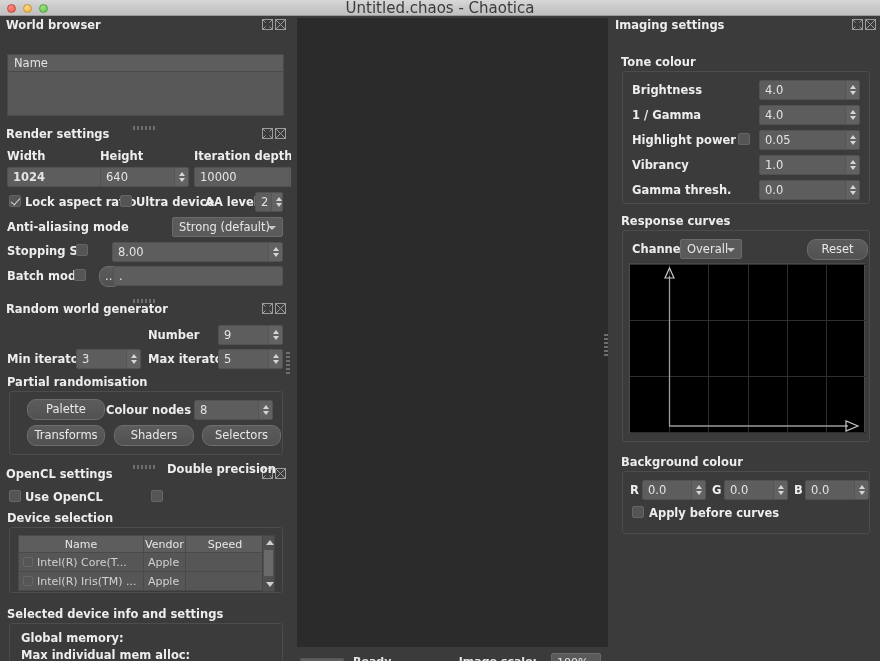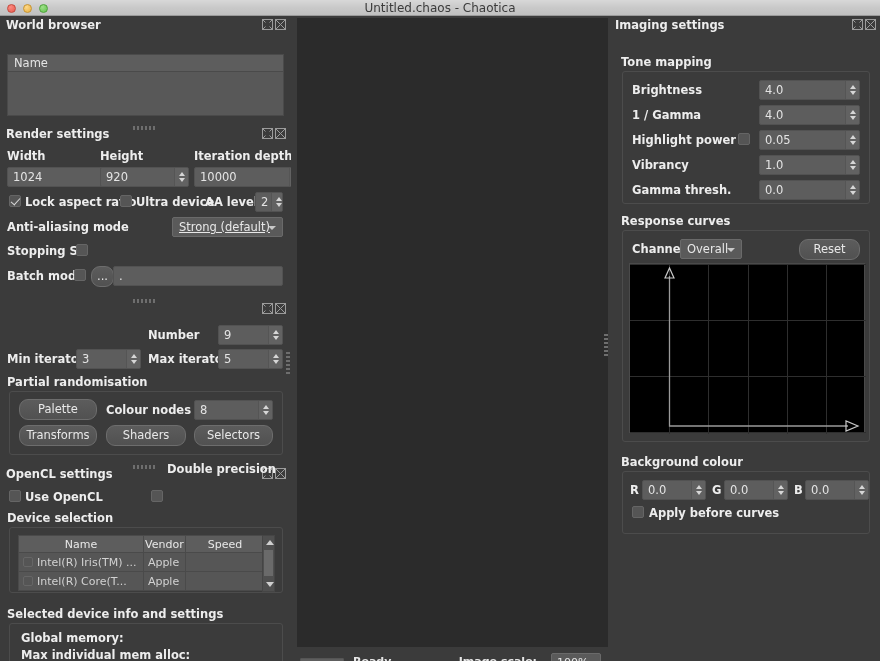--- a/index.html
+++ b/index.html
@@ -18,21 +18,21 @@
 
   
   #titlebar {
     position: absolute; left: 0; top: 0; width: 880px; height: 16px;
     background: linear-gradient(to bottom, #d8d8d8 0%, #c9c9c9 50%, #c0c0c0 100%);
     border-bottom: 1px solid #9a9a9a;
   }
   #title-text {
     position: absolute; left: 0; top: 0; width: 880px; height: 16px;
     line-height: 16px; text-align: center;
-    font-size: 12px; color: #3b3b3b;
+    font-size: 15px; color: #3b3b3b;
   }
   .traffic {
     position: absolute; top: 4px; width: 9px; height: 9px;
     border-radius: 50%;
   }
   #tl-close { left: 7px;  background: radial-gradient(circle at 35% 30%, #fb8b81, #e8594c); border: 1px solid #c54a3f; }
   #tl-min   { left: 23px; background: radial-gradient(circle at 35% 30%, #fdd98a, #e8ae3c); border: 1px solid #c79430; }
   #tl-max   { left: 39px; background: radial-gradient(circle at 35% 30%, #9fe08a, #5fc24a); border: 1px solid #4fa33c; }
 
   
@@ -134,20 +134,21 @@
 
   .btn {
     position: absolute; height: 21px;
     background: linear-gradient(to bottom, #5c5c5c, #515151);
     border: 1px solid #6d6d6d;
     border-radius: 9px;
     color: #e8e8e8;
     font-size: 11.5px;
     text-align: center;
     line-height: 19px;
+    margin-left: 8px;
   }
   .combo {
     position: absolute; height: 20px;
     background: #5a5a5a;
     border: 1px solid #6a6a6a;
     border-radius: 2px;
     color: #e8e8e8;
     font-size: 11.5px;
     line-height: 18px;
     padding-left: 6px;
@@ -297,61 +298,66 @@
       <svg class="dockbtn close" viewBox="0 0 11 11">
           <rect x="0.5" y="0.5" width="10" height="10" fill="none" stroke="#bbb"></rect>
           <path d="M0.5 0.5 L10.5 10.5 M10.5 0.5 L0.5 10.5" stroke="#bbb" fill="none"></path>
         </svg>
     </div>
 
     <div class="lbl" style="left:7px; top:133px;">Width</div>
     <div class="lbl" style="left:100px; top:133px;">Height</div>
     <div class="lbl" style="left:194px; top:133px;">Iteration depth</div>
 
-    <div class="field spin" style="left:7px; top:151px; width:112px;">
+    <div class="field spin" style="left:7px; top:151px; width:112px;font-weight:bold;">
       <span>1024</span>
       <span class="sp"></span>
     </div>
     <div class="field spin" style="left:100px; top:151px; width:89px;">
-      <span>920</span>
+      <span>640</span>
       <span class="sp"></span>
     </div>
     <div class="field spin" style="left:194px; top:151px; width:110px;">
       <span>10000</span>
       <span class="sp"></span>
     </div>
 
     <div class="chk on" style="left:9px; top:179px;"></div>
     <div class="lbl" style="left:25px; top:179px;">Lock aspect ratio</div>
     <div class="chk" style="left:120px; top:179px;"></div>
     <div class="lbl" style="left:136px; top:179px;">Ultra device</div>
     <div class="lbl" style="left:205px; top:179px;">AA level</div>
     <div class="field spin" style="left:255px; top:176px; width:28px;">
       <span>2</span>
       <span class="sp" style="width:11px;"></span>
     </div>
 
     <div class="lbl" style="left:7px; top:204px;">Anti-aliasing mode</div>
-    <div class="combo" style="left:172px; top:201px; width:111px;text-decoration:underline;">
+    <div class="combo" style="left:172px; top:201px; width:111px;">
       <span>Strong (default)</span>
       <span class="arrow"></span>
     </div>
 
     <div class="lbl" style="left:7px; top:228px;">Stopping SL</div>
     <div class="chk" style="left:76px; top:228px;"></div>
+    <div class="field spin" style="left:112px; top:226px; width:171px;">
+      <span>8.00</span>
+      <span class="sp"></span>
+    </div>
 
     <div class="lbl" style="left:7px; top:253px;">Batch mode</div>
     <div class="chk" style="left:74px; top:253px;"></div>
     <div class="btn" style="left:91px; top:250px; width:23px;">...</div>
     <div class="field" style="left:113px; top:250px; width:170px;">.</div>
 
     <div class="hsplit-dots" style="left:120px; top:277px; width:50px;">
       <i></i><i></i><i></i><i></i><i></i><i></i>
     </div>
 
+    <div class="dock-title" style="left:6px; top:284px;">Random world generator</div>
     <div class="dock-btns" style="left:262px; top:287px;">
       <svg class="dockbtn float" viewBox="0 0 11 11">
           <rect x="0.5" y="0.5" width="10" height="10" fill="none" stroke="#bbb"></rect>
           <path d="M0 0 L3.5 3.5 M11 0 L7.5 3.5 M0 11 L3.5 7.5 M11 11 L7.5 7.5" stroke="#bbb" fill="none"></path>
         </svg>
       <svg class="dockbtn close" viewBox="0 0 11 11">
           <rect x="0.5" y="0.5" width="10" height="10" fill="none" stroke="#bbb"></rect>
           <path d="M0.5 0.5 L10.5 10.5 M10.5 0.5 L0.5 10.5" stroke="#bbb" fill="none"></path>
         </svg>
     </div>
@@ -414,28 +420,28 @@
       <thead>
         <tr>
           <th style="width:125px;">Name</th>
           <th style="width:42px;">Vendor</th>
           <th style="width:80px;">Speed</th>
         </tr>
       </thead>
       <tbody>
         <tr>
           <td>
-            <span style="display:inline-block;width:10px;height:10px;background:#555;border:1px solid #666;border-radius:2px;vertical-align:-1px;margin-right:4px;"></span><span>Intel(R) Iris(TM) ...</span>
+            <span style="display:inline-block;width:10px;height:10px;background:#555;border:1px solid #666;border-radius:2px;vertical-align:-1px;margin-right:4px;"></span><span>Intel(R) Core(T...</span>
           </td>
           <td>Apple</td>
           <td></td>
         </tr>
         <tr>
           <td>
-            <span style="display:inline-block;width:10px;height:10px;background:#555;border:1px solid #666;border-radius:2px;vertical-align:-1px;margin-right:4px;"></span><span>Intel(R) Core(T...</span>
+            <span style="display:inline-block;width:10px;height:10px;background:#555;border:1px solid #666;border-radius:2px;vertical-align:-1px;margin-right:4px;"></span><span>Intel(R) Iris(TM) ...</span>
           </td>
           <td>Apple</td>
           <td></td>
         </tr>
       </tbody>
     </table>
     <div class="tbl-scroll" style="left:262px; top:519px; height:57px;">
       <span class="ar up"></span>
       <span class="thumb"></span>
       <span class="ar dn"></span>
@@ -489,21 +495,21 @@
       <svg class="dockbtn float" viewBox="0 0 11 11">
           <rect x="0.5" y="0.5" width="10" height="10" fill="none" stroke="#bbb"></rect>
           <path d="M0 0 L3.5 3.5 M11 0 L7.5 3.5 M0 11 L3.5 7.5 M11 11 L7.5 7.5" stroke="#bbb" fill="none"></path>
         </svg>
       <svg class="dockbtn close" viewBox="0 0 11 11">
           <rect x="0.5" y="0.5" width="10" height="10" fill="none" stroke="#bbb"></rect>
           <path d="M0.5 0.5 L10.5 10.5 M10.5 0.5 L0.5 10.5" stroke="#bbb" fill="none"></path>
         </svg>
     </div>
 
-    <div class="lbl" style="left:12px; top:39px;">Tone mapping</div>
+    <div class="lbl" style="left:12px; top:39px;">Tone colour</div>
     <div class="groupbox" style="left:13px; top:55px; width:248px; height:133px;"></div>
 
     <div class="lbl" style="left:23px; top:67px;">Brightness</div>
     <div class="field spin" style="left:150px; top:64px; width:101px;">
       <span>4.0</span>
       <span class="sp"></span>
     </div>
 
     <div class="lbl" style="left:23px; top:92px;">1 / Gamma</div>
     <div class="field spin" style="left:150px; top:89px; width:101px;">

